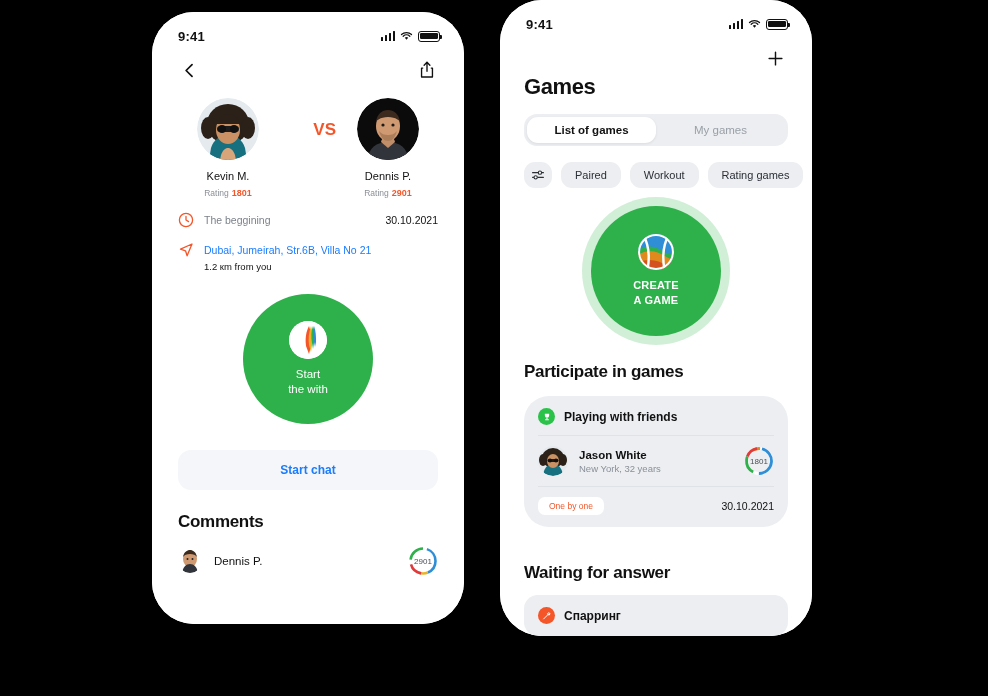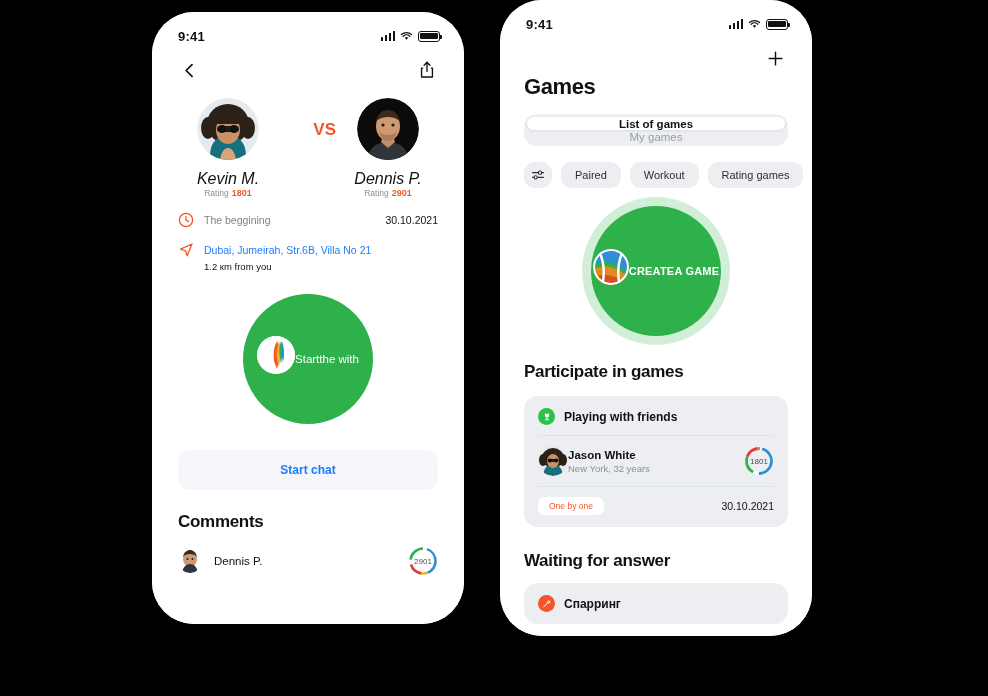--- a/index.html
+++ b/index.html
@@ -57,38 +57,38 @@
     padding: 6px 26px 0 26px;
   }
 
   
   .versus { display: flex; align-items: flex-start; justify-content: center; padding: 18px 22px 0; gap: 0; }
   .player { width: 104px; text-align: center; }
   .avatar {
     width: 62px; height: 62px; border-radius: 50%;
     margin: 0 auto 10px; overflow: hidden; position: relative;
   }
-  .pname { font-size: 16px; font-weight: 400; color: #111; margin-bottom: 0; font-style: italic; }
+  .pname { font-size: 11px; font-weight: 400; color: #111; margin-bottom: 6px; }
   .prate { font-size: 8.5px; color: #8a8f98; }
   .prate b { color: #f4562a; font-weight: 700; margin-left: 3px; font-size: 9px; }
   .vs { font-size: 17px; font-weight: 700; color: #f4562a; padding-top: 22px; width: 56px; text-align:right; }
 
   
   .inforow { display:flex; align-items:center; padding: 0 26px; margin-top: 14px; }
   .inforow .ic { width: 16px; height: 16px; margin-right: 10px; flex: 0 0 16px; }
   .info-label { font-size: 10.5px; color: #7c828b; flex: 1; }
   .info-date { font-size: 10.5px; color: #111; font-weight: 500; }
   .addr { font-size: 10.5px; color: #1a7cff; flex: 1; }
   .subaddr { font-size: 9.5px; color: #111; padding-left: 52px; margin-top: 3px; }
 
   
   .greenwrap { display:flex; justify-content:center; margin-top: 22px; }
   .greenbtn {
     width: 130px; height: 130px; border-radius: 50%;
-    background: #2eb04a; color: #fff; display:flex; 
+    background: #2eb04a; color: #fff; display:flex; flex-direction: column;
     align-items:center; justify-content:center; text-align:center;
   }
   .greenbtn.halo { box-shadow: 0 0 0 9px rgba(46,176,74,.22); }
   .ball {
     width: 38px; height: 38px; border-radius: 50%; background:#fff;
     overflow:hidden; margin-bottom: 8px;
   }
   .ball.small { width: 36px; height: 36px; }
   .gbtn-label { font-size: 11.5px; line-height: 15px; font-weight: 500; }
   .gbtn-label.caps { font-size: 11px; font-weight: 600; letter-spacing: .2px; }
@@ -102,44 +102,44 @@
   .sec-title { font-size: 17px; font-weight: 700; color:#111; padding: 22px 26px 0; letter-spacing:-.3px; }
 
   .comment-row { display:flex; align-items:center; padding: 14px 26px 0; gap: 12px; }
   .cm-av { width: 24px; height: 24px; border-radius:50%; overflow:hidden; flex:0 0 24px; }
   .cm-name { font-size: 11.5px; color:#111; font-weight:500; flex:1; }
   .cm-ring { width: 30px; height: 30px; position: relative; }
 
   
   .segwrap {
     margin: 14px 24px 0; background:#eceef1; border-radius: 13px;
-    display:flex; padding: 3px; height: 32px; flex-direction: column;
+    display:flex; padding: 3px; height: 32px;
   }
   .seg {
     flex:1; display:flex; align-items:center; justify-content:center;
     font-size: 11.5px; color:#9aa0a8; border-radius: 11px;
   }
   .seg.active { background:#fff; color:#111; font-weight:700; box-shadow: 0 1px 3px rgba(0,0,0,.08); }
 
   .chips { display:flex; align-items:center; gap: 9px; padding: 16px 0 0 24px; overflow:hidden; }
   .chip {
     background:#eceef1; border-radius: 11px; height: 26px;
     display:flex; align-items:center; justify-content:center;
     padding: 0 14px; font-size: 11px; color:#2b2f36; white-space:nowrap; flex:0 0 auto;
   }
   .chip.iconchip { padding: 0; width: 28px; }
 
   .card {
-    margin: 14px 24px 0; background:#eceef1; border-radius: 14px; padding: 12px 14px;
+    margin: 14px 24px 12px; background:#eceef1; border-radius: 25px; padding: 12px 14px;
   }
   .card-head { display:flex; align-items:center; gap: 9px; padding-bottom: 10px; }
   .badge-ico { width: 17px; height: 17px; border-radius:50%; background:#2bc24a; display:flex; align-items:center; justify-content:center; }
   .card-head-t { font-size: 12px; font-weight:700; color:#111; }
   .divider { height: 1px; background: #dfe2e6; }
-  .person { display:flex; align-items:center; padding: 10px 0; }
+  .person { display:flex; align-items:center; gap: 11px; padding: 10px 0; }
   .p-av { width: 30px; height: 30px; border-radius:50%; overflow:hidden; flex:0 0 30px; }
   .p-txt { flex:1; }
   .p-name { font-size: 11.5px; font-weight:700; color:#111; }
   .p-sub { font-size: 9.5px; color:#8a9099; margin-top: 2px; }
   .p-ring { width: 30px; height: 30px; position:relative; flex:0 0 30px; }
   .card-foot { display:flex; align-items:center; justify-content:space-between; padding-top: 10px; }
   .pill-w {
     background:#fff; border-radius: 7px; padding: 4px 11px;
     font-size: 8.5px; color:#f4562a;
   }

